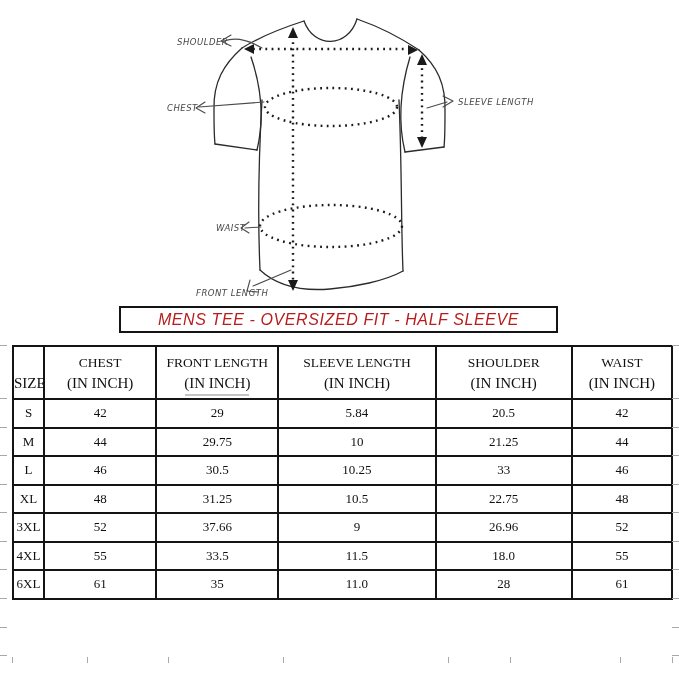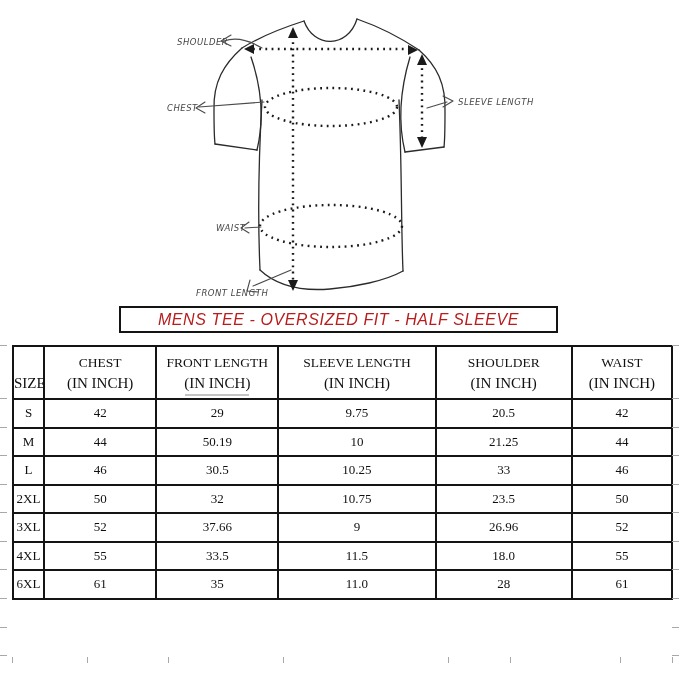--- a/index.html
+++ b/index.html
@@ -131,47 +131,47 @@
             <div class="th-l1">WAIST</div>
             <div class="th-l2">(IN INCH)</div>
           </th>
         </tr>
       </thead>
     <tbody>
         <tr>
           <td>S</td>
           <td>42</td>
           <td>29</td>
-          <td>9.75</td>
+          <td>5.84</td>
           <td>20.5</td>
           <td>42</td>
         </tr>
         <tr>
           <td>M</td>
           <td>44</td>
-          <td>50.19</td>
+          <td>29.75</td>
           <td>10</td>
           <td>21.25</td>
           <td>44</td>
         </tr>
         <tr>
           <td>L</td>
           <td>46</td>
           <td>30.5</td>
           <td>10.25</td>
           <td>33</td>
           <td>46</td>
         </tr>
         <tr>
-          <td>2XL</td>
-          <td>50</td>
-          <td>32</td>
-          <td>10.75</td>
-          <td>23.5</td>
-          <td>50</td>
+          <td>XL</td>
+          <td>48</td>
+          <td>31.25</td>
+          <td>10.5</td>
+          <td>22.75</td>
+          <td>48</td>
         </tr>
         <tr>
           <td>3XL</td>
           <td>52</td>
           <td>37.66</td>
           <td>9</td>
           <td>26.96</td>
           <td>52</td>
         </tr>
         <tr>

